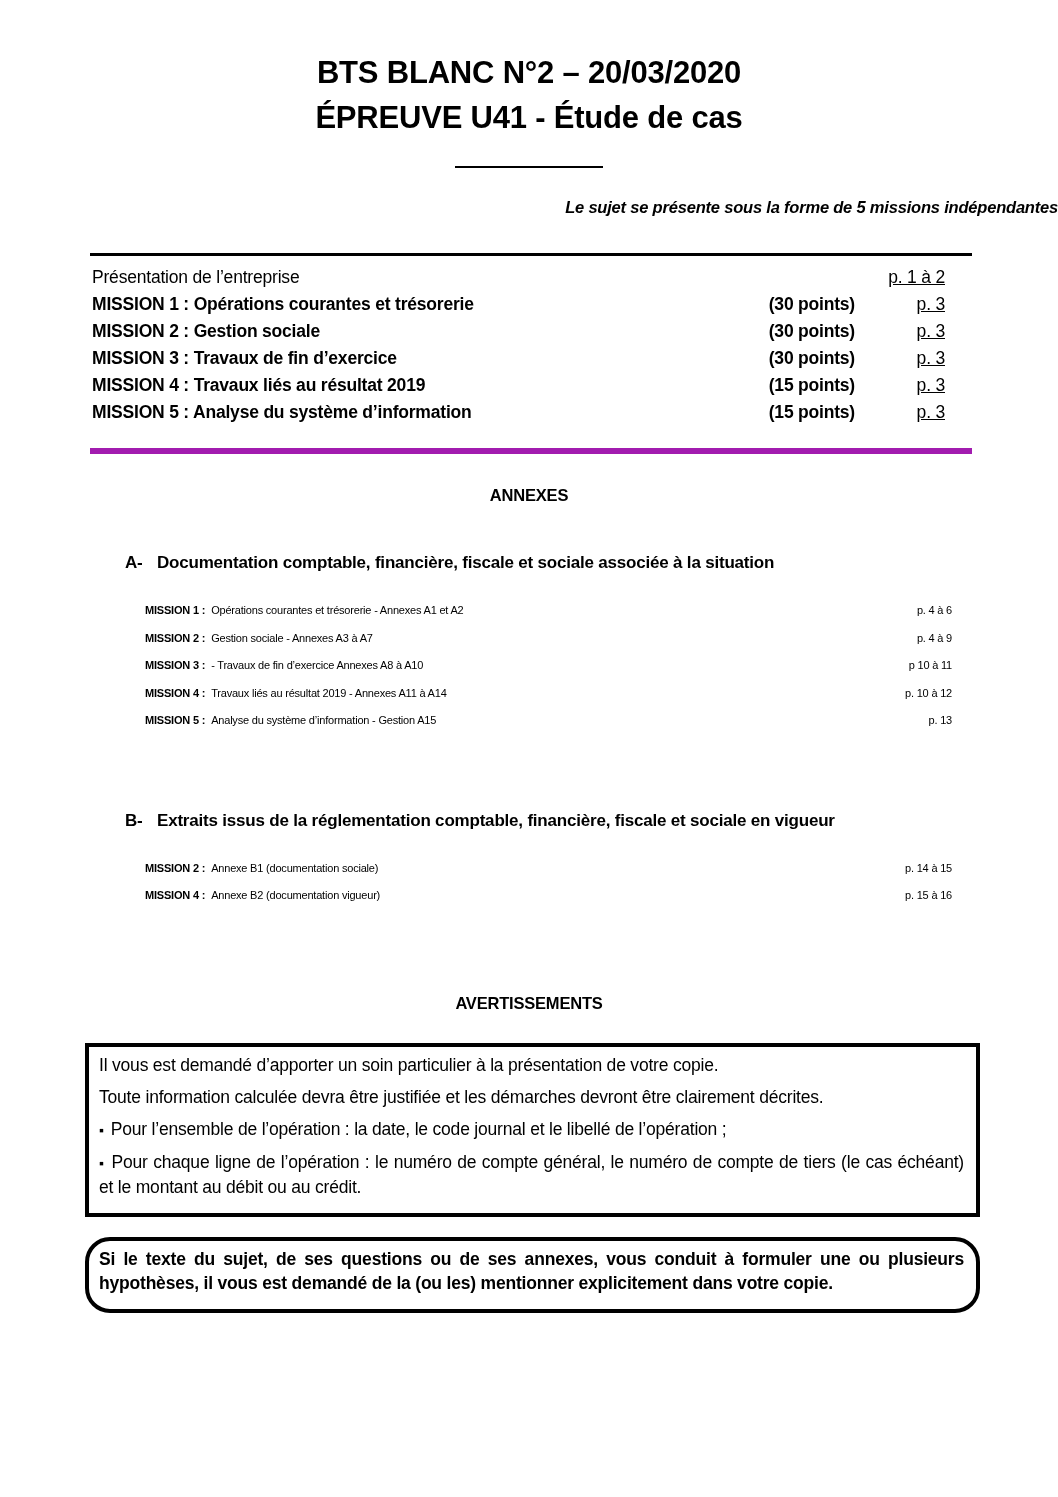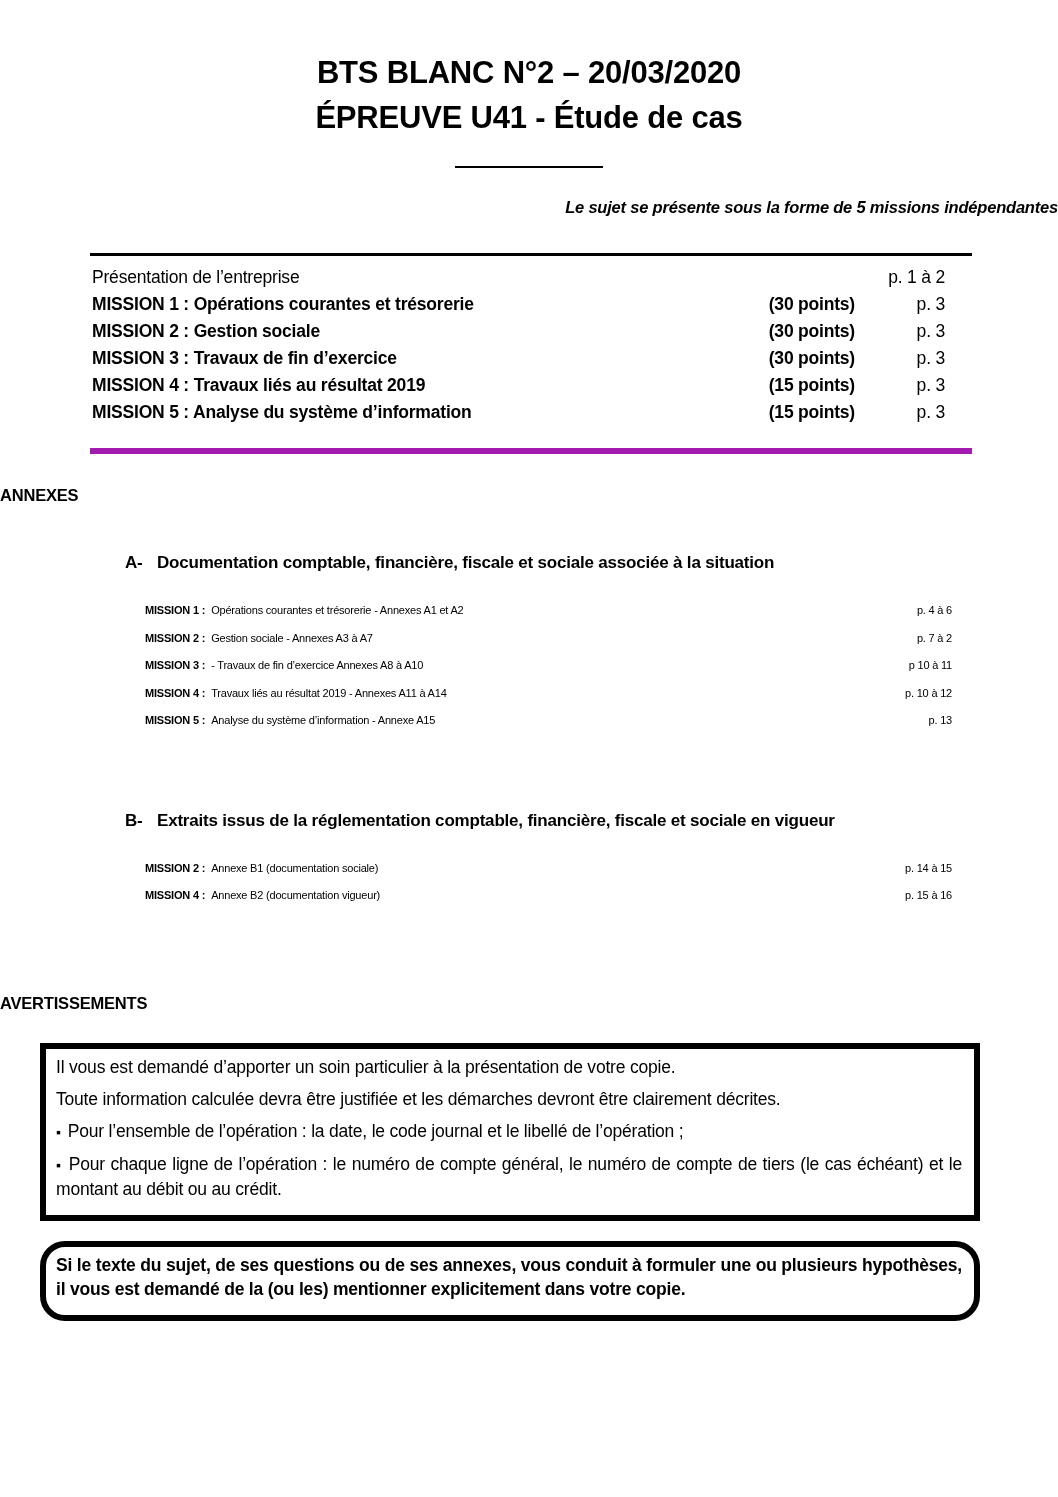--- a/index.html
+++ b/index.html
@@ -18,41 +18,41 @@
   .toc {
     margin: 36px 86px 0 90px;
     border-top: 3px solid #000; border-bottom: 6px solid #a21caf;
     padding: 8px 27px 22px 2px;
     font-size: 17.5px;
   }
   .toc-row { display: flex; line-height: 27px; font-weight: bold; }
   .toc-row.regular { font-weight: normal; }
   .toc-title { flex: 1; }
   .toc-points { width: 120px; text-align: right; white-space: nowrap; }
-  .toc-page { width: 90px; text-align: right; white-space: nowrap; font-weight: normal; }
+  .toc-page { width: 90px; text-align: right; white-space: nowrap; font-weight: normal; text-decoration: underline; }
 
-  .center-heading { text-align: left; font-weight: bold; font-size: 16.5px; }
+  .center-heading { text-align: center; font-weight: bold; font-size: 16.5px; }
   .annexes-heading { margin-top: 32px; }
 
   .section { margin: 0 106px 0 125px; }
   .section-a { margin-top: 48px; }
   .section-b { margin-top: 76px; }
   .section-heading { display: flex; font-weight: bold; font-size: 17px; }
   .section-label { width: 32px; flex: none; }
   .section-items { margin-top: 24px; margin-left: 20px; font-size: 11px; }
   .ax-item { display: flex; line-height: 27.5px; }
   .ax-label { font-weight: bold; margin-right: 6px; white-space: nowrap; }
   .ax-text { flex: 1; }
   .ax-page { text-align: right; white-space: nowrap; margin-left: 10px; }
 
   .warnings-heading { margin-top: 84px; }
 
   .warn-box {
-    margin: 0 78px 0 40px;
-    border: 6px solid #000000;
+    margin: 0 78px 0 85px;
+    border: 4px solid #000000;
     padding: 2px 12px 10px 10px;
     font-size: 17.5px;
   }
   .warn-box-1 { margin-top: 30px; }
   .warn-box-2 { margin-top: 20px; font-weight: bold; border-radius: 25px; }
   .warn-box p { margin: 0; padding: 4px 0; line-height: 24px; }
   .warn-box p.justify { text-align: justify; }
   .bullet-glyph { margin-right: 7px; font-size: 14px; }
 </style>
 </head>
@@ -109,35 +109,35 @@
   </div>
   <div class="section-items">
     <div class="ax-item">
       <span class="ax-label">MISSION 1 :</span>
       <span class="ax-text">Opérations courantes et trésorerie - Annexes A1 et A2</span>
       <span class="ax-page">p. 4 à 6</span>
     </div>
     <div class="ax-item">
       <span class="ax-label">MISSION 2 :</span>
       <span class="ax-text">Gestion sociale - Annexes A3 à A7</span>
-      <span class="ax-page">p. 7 à 2</span>
+      <span class="ax-page">p. 4 à 9</span>
     </div>
     <div class="ax-item">
       <span class="ax-label">MISSION 3 :</span>
       <span class="ax-text">- Travaux de fin d’exercice Annexes A8 à A10</span>
       <span class="ax-page">p 10 à 11</span>
     </div>
     <div class="ax-item">
       <span class="ax-label">MISSION 4 :</span>
       <span class="ax-text">Travaux liés au résultat 2019 - Annexes A11 à A14</span>
       <span class="ax-page">p. 10 à 12</span>
     </div>
     <div class="ax-item">
       <span class="ax-label">MISSION 5 :</span>
-      <span class="ax-text">Analyse du système d’information - Annexe A15</span>
+      <span class="ax-text">Analyse du système d’information - Gestion A15</span>
       <span class="ax-page">p. 13</span>
     </div>
   </div>
 </div>
 
 <div class="section section-b">
   <div class="section-heading">
     <span class="section-label">B-</span>
     <span>Extraits issus de la réglementation comptable, financière, fiscale et sociale en vigueur</span>
   </div>

